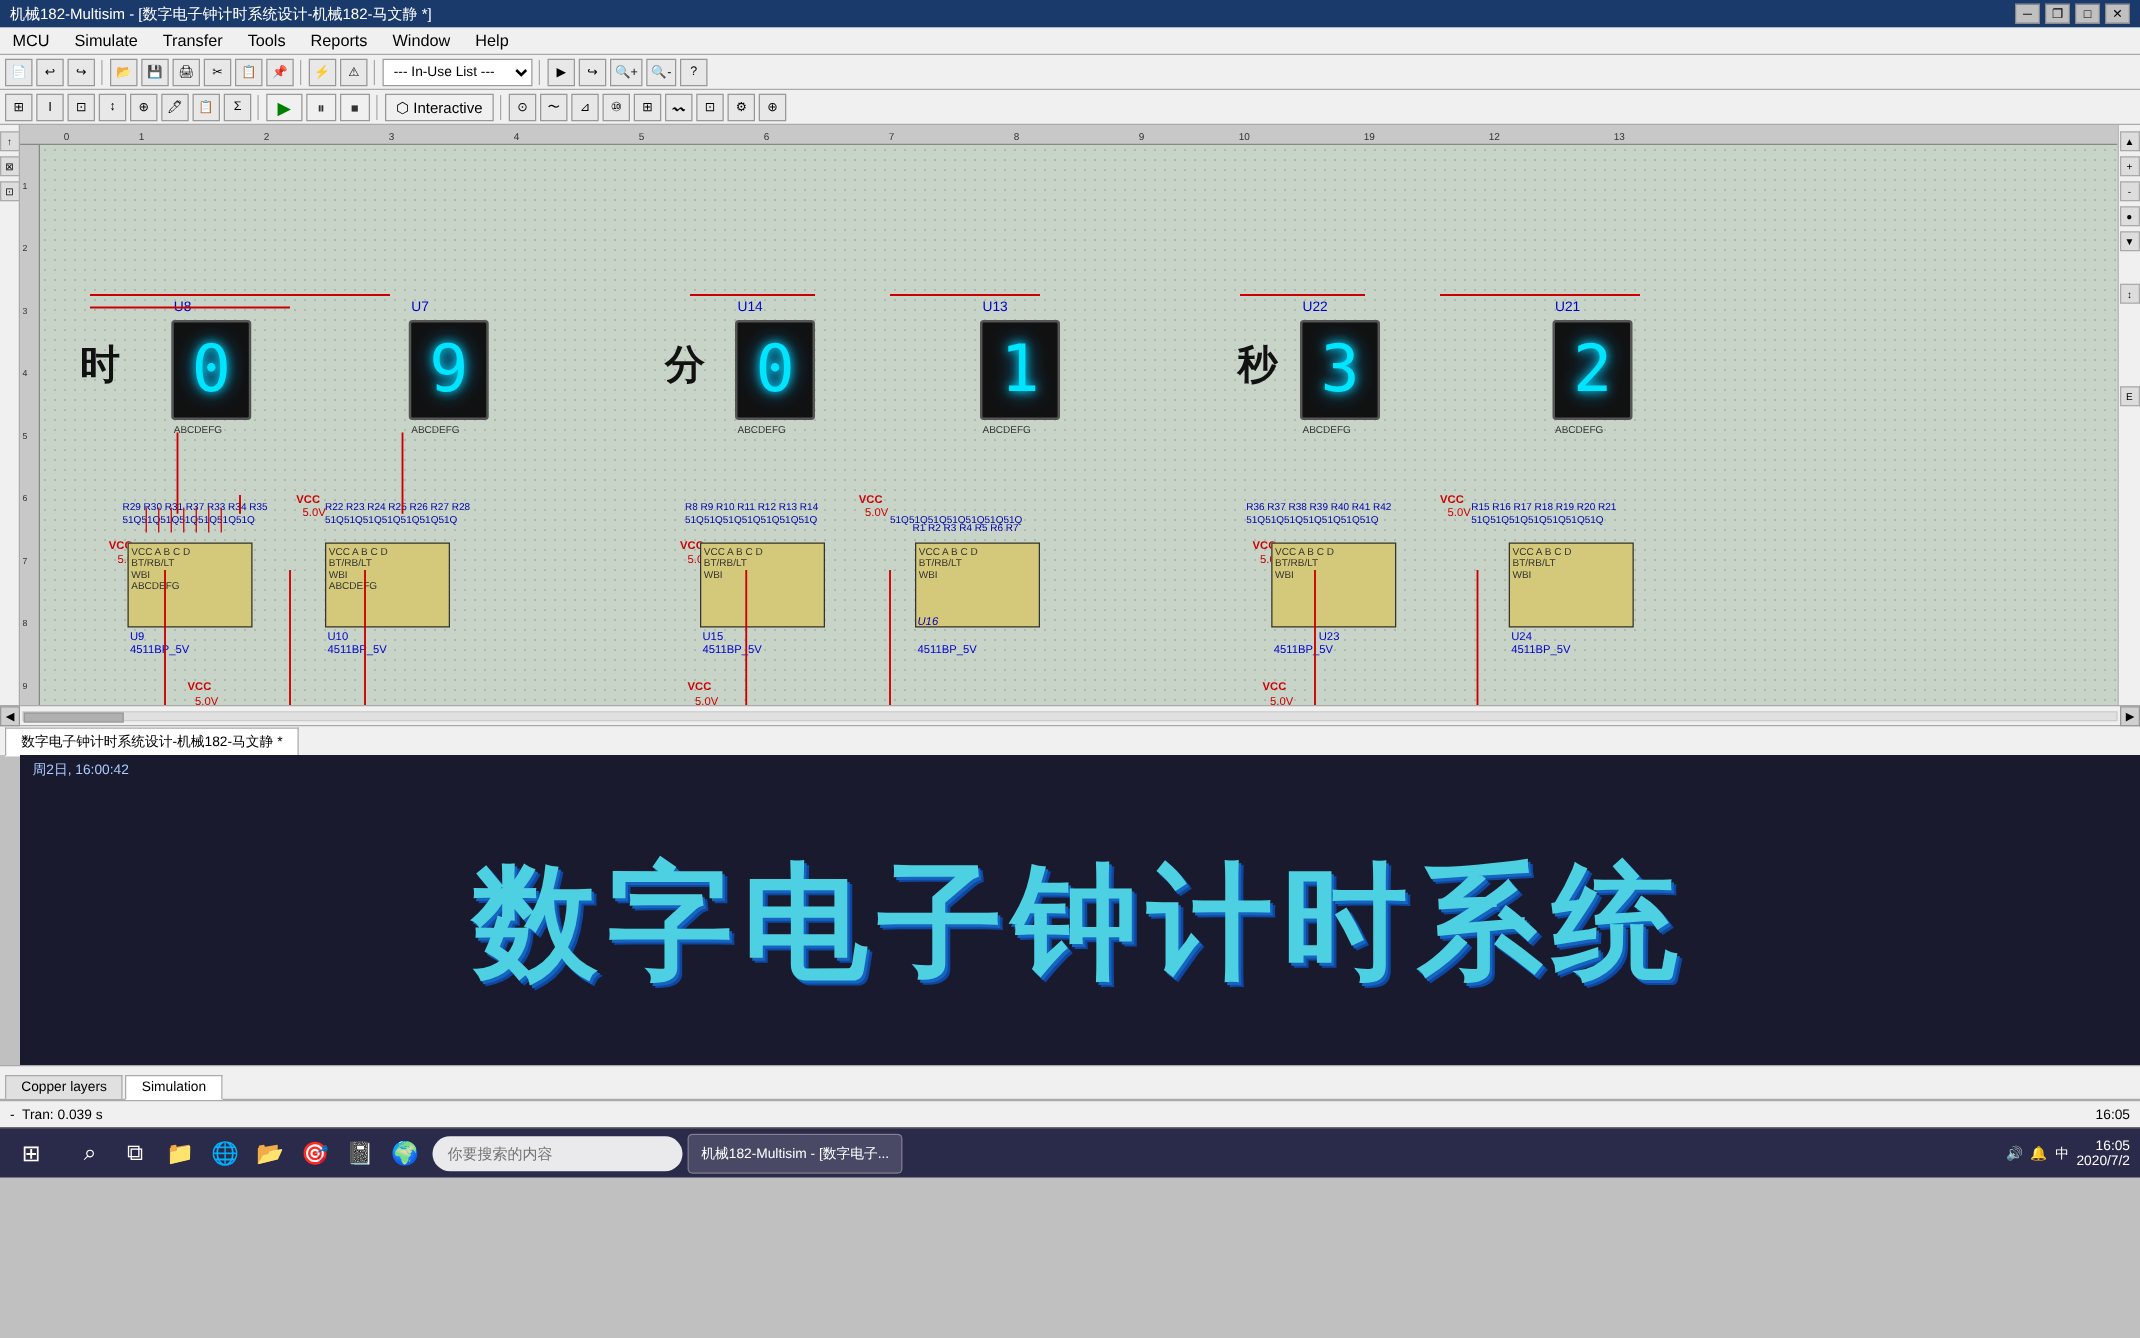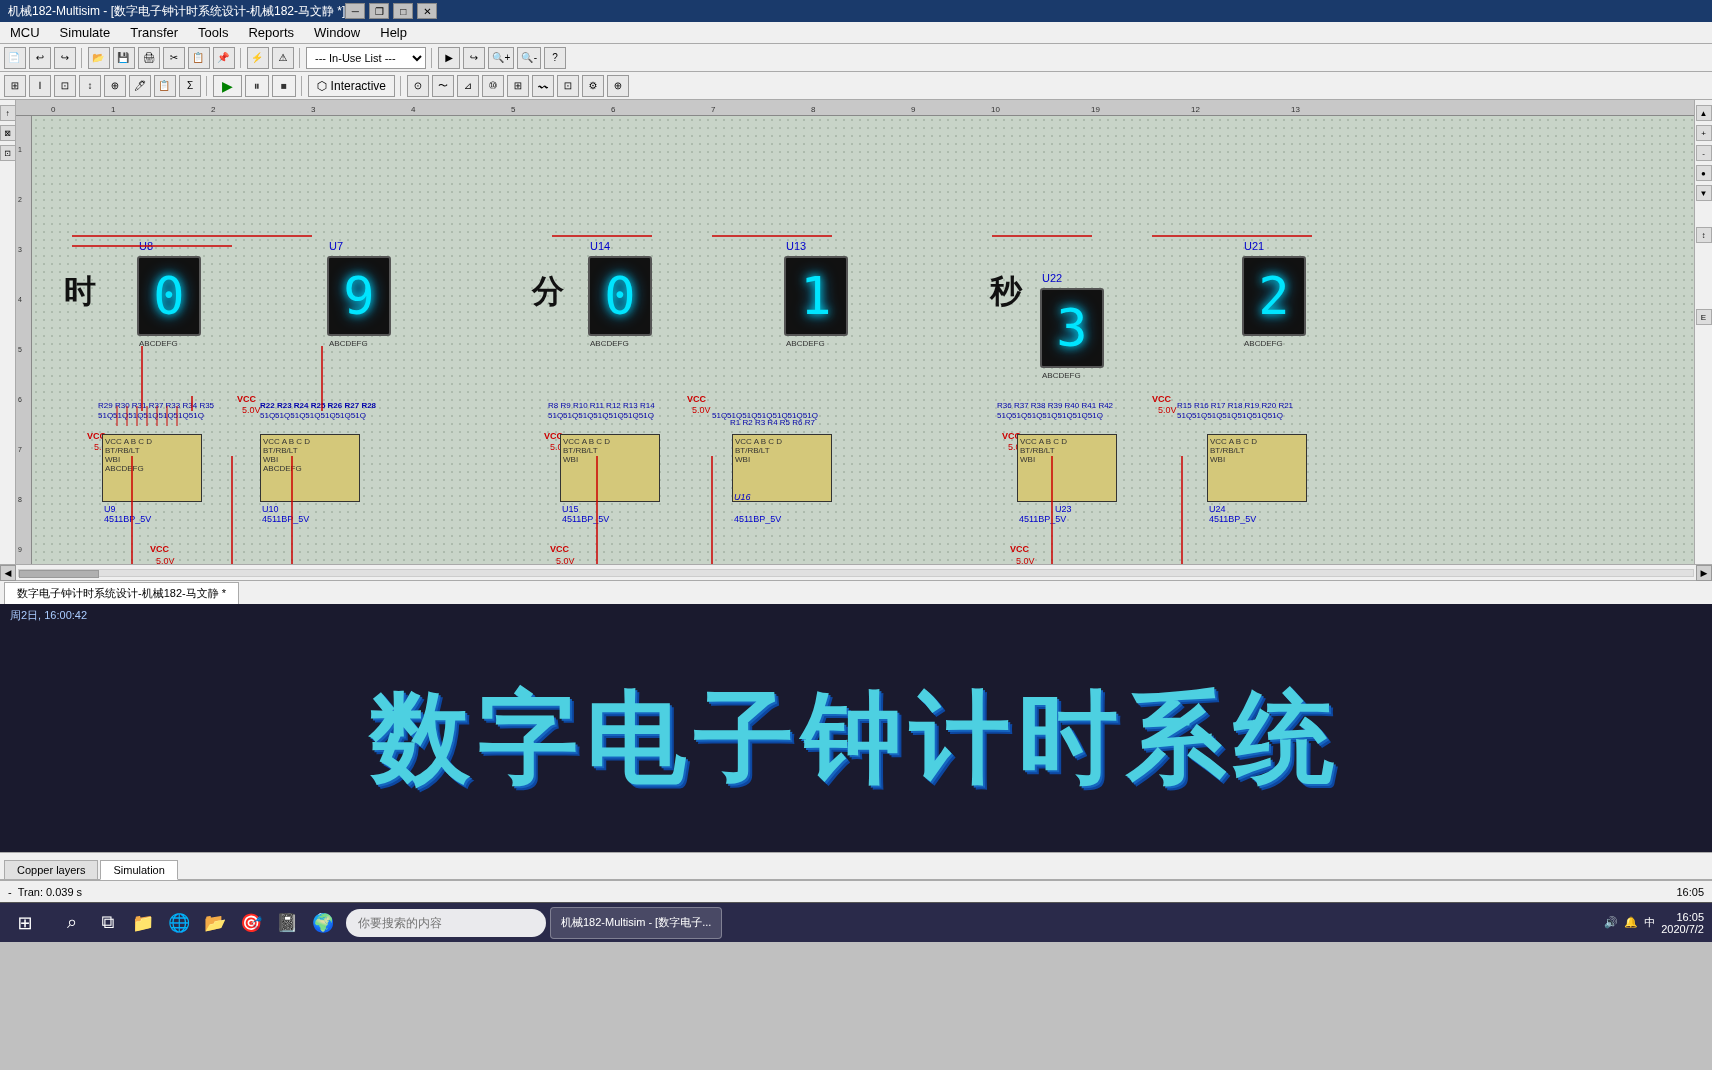--- a/index.html
+++ b/index.html
@@ -12,20 +12,21 @@
       font-size: 12px;
     }
 
     
     #title-bar {
       width: 100%;
       height: 22px;
       background: #1a3a6b;
       display: flex;
       align-items: center;
+      justify-content: space-between;
       padding: 0 8px;
       color: white;
       font-size: 12px;
     }
     #title-bar .win-controls { display: flex; gap: 4px; }
     .win-btn {
       width: 20px; height: 16px;
       background: #c0c0c0;
       border: 1px solid #888;
       display: flex; align-items: center; justify-content: center;
@@ -577,39 +578,39 @@
         </div>
 
         <div class="seg-display" style="left:752px; top:140px;">
           <div class="seg-label">U13</div>
           <div class="seg-digit">1</div>
           <div style="position:absolute; bottom:-14px; left:0; font-size:8px; color:#333;">ABCDEFG</div>
         </div>
 
         <div class="chi-label" style="left:958px; top:154px;">秒</div>
 
-        <div class="seg-display" style="left:1008px; top:140px;margin-top:32px;">
+        <div class="seg-display" style="left:1008px; top:140px;">
           <div class="seg-label">U22</div>
           <div class="seg-digit">3</div>
           <div style="position:absolute; bottom:-14px; left:0; font-size:8px; color:#333;">ABCDEFG</div>
         </div>
 
         <div class="seg-display" style="left:1210px; top:140px;">
           <div class="seg-label">U21</div>
           <div class="seg-digit">2</div>
           <div style="position:absolute; bottom:-14px; left:0; font-size:8px; color:#333;">ABCDEFG</div>
         </div>
 
         <div style="position:absolute; left:66px; top:285px; font-size:8px; color:#0000aa;">R29 R30 R31 R37 R33 R34 R35</div>
         <div style="position:absolute; left:66px; top:295px; font-size:8px; color:#0000aa;">51Q51Q51Q51Q51Q51Q51Q</div>
 
         <div style="position:absolute; left:205px; top:278px; font-size:9px; color:#cc0000; font-weight:bold;">VCC</div>
         <div style="position:absolute; left:210px; top:289px; font-size:9px; color:#cc0000;">5.0V</div>
 
-        <div style="position:absolute; left:228px; top:285px; font-size:8px; color:#0000aa;font-weight:bold;">R22 R23 R24 R25 R26 R27 R28</div>
+        <div style="position:absolute; left:228px; top:285px; font-size:8px; color:#0000aa;">R22 R23 R24 R25 R26 R27 R28</div>
         <div style="position:absolute; left:228px; top:295px; font-size:8px; color:#0000aa;">51Q51Q51Q51Q51Q51Q51Q</div>
 
         <div style="position:absolute; left:55px; top:315px; font-size:9px; color:#cc0000; font-weight:bold;">VCC</div>
         <div style="position:absolute; left:62px; top:326px; font-size:9px; color:#cc0000;">5.0V</div>
 
         <div style="position:absolute; left:70px; top:318px; width:100px; height:68px; background:#d4c87a; border:1px solid #333;">
           <div style="font-size:8px; padding:2px; color:#333;">
             <div>VCC A B C D</div>
             <div>BT/RB/LT</div>
             <div>WBI</div>
@@ -725,21 +726,21 @@
       <div class="scroll-thumb"></div>
     </div>
     <div class="scroll-btn">▶</div>
   </div>
 </div>
 
 <div id="sheet-tabs">
   <div class="tab active">数字电子钟计时系统设计-机械182-马文静 *</div>
 </div>
 
-<div style="height:248px; background:#1a1a2e; position:relative; display:flex; flex-direction:column;">
+<div style="height:248px; background:#1a1a2e; position:relative; display:flex; flex-direction:column;margin-left:16px;">
 
   <div style="padding:4px 10px; color:#aaccff; font-size:11px;">周2日, 16:00:42</div>
 
   <div id="display-area" style="flex:1; display:flex; align-items:center; justify-content:center;">
     <div class="big-title">数字电子钟计时系统</div>
   </div>
 </div>
 
 <div id="tab-bar" style="height:28px; background:#f0f0f0; border-top:1px solid #aaa; display:flex; align-items:flex-end; padding-left:4px;">
   <div class="tab">Copper layers</div>

